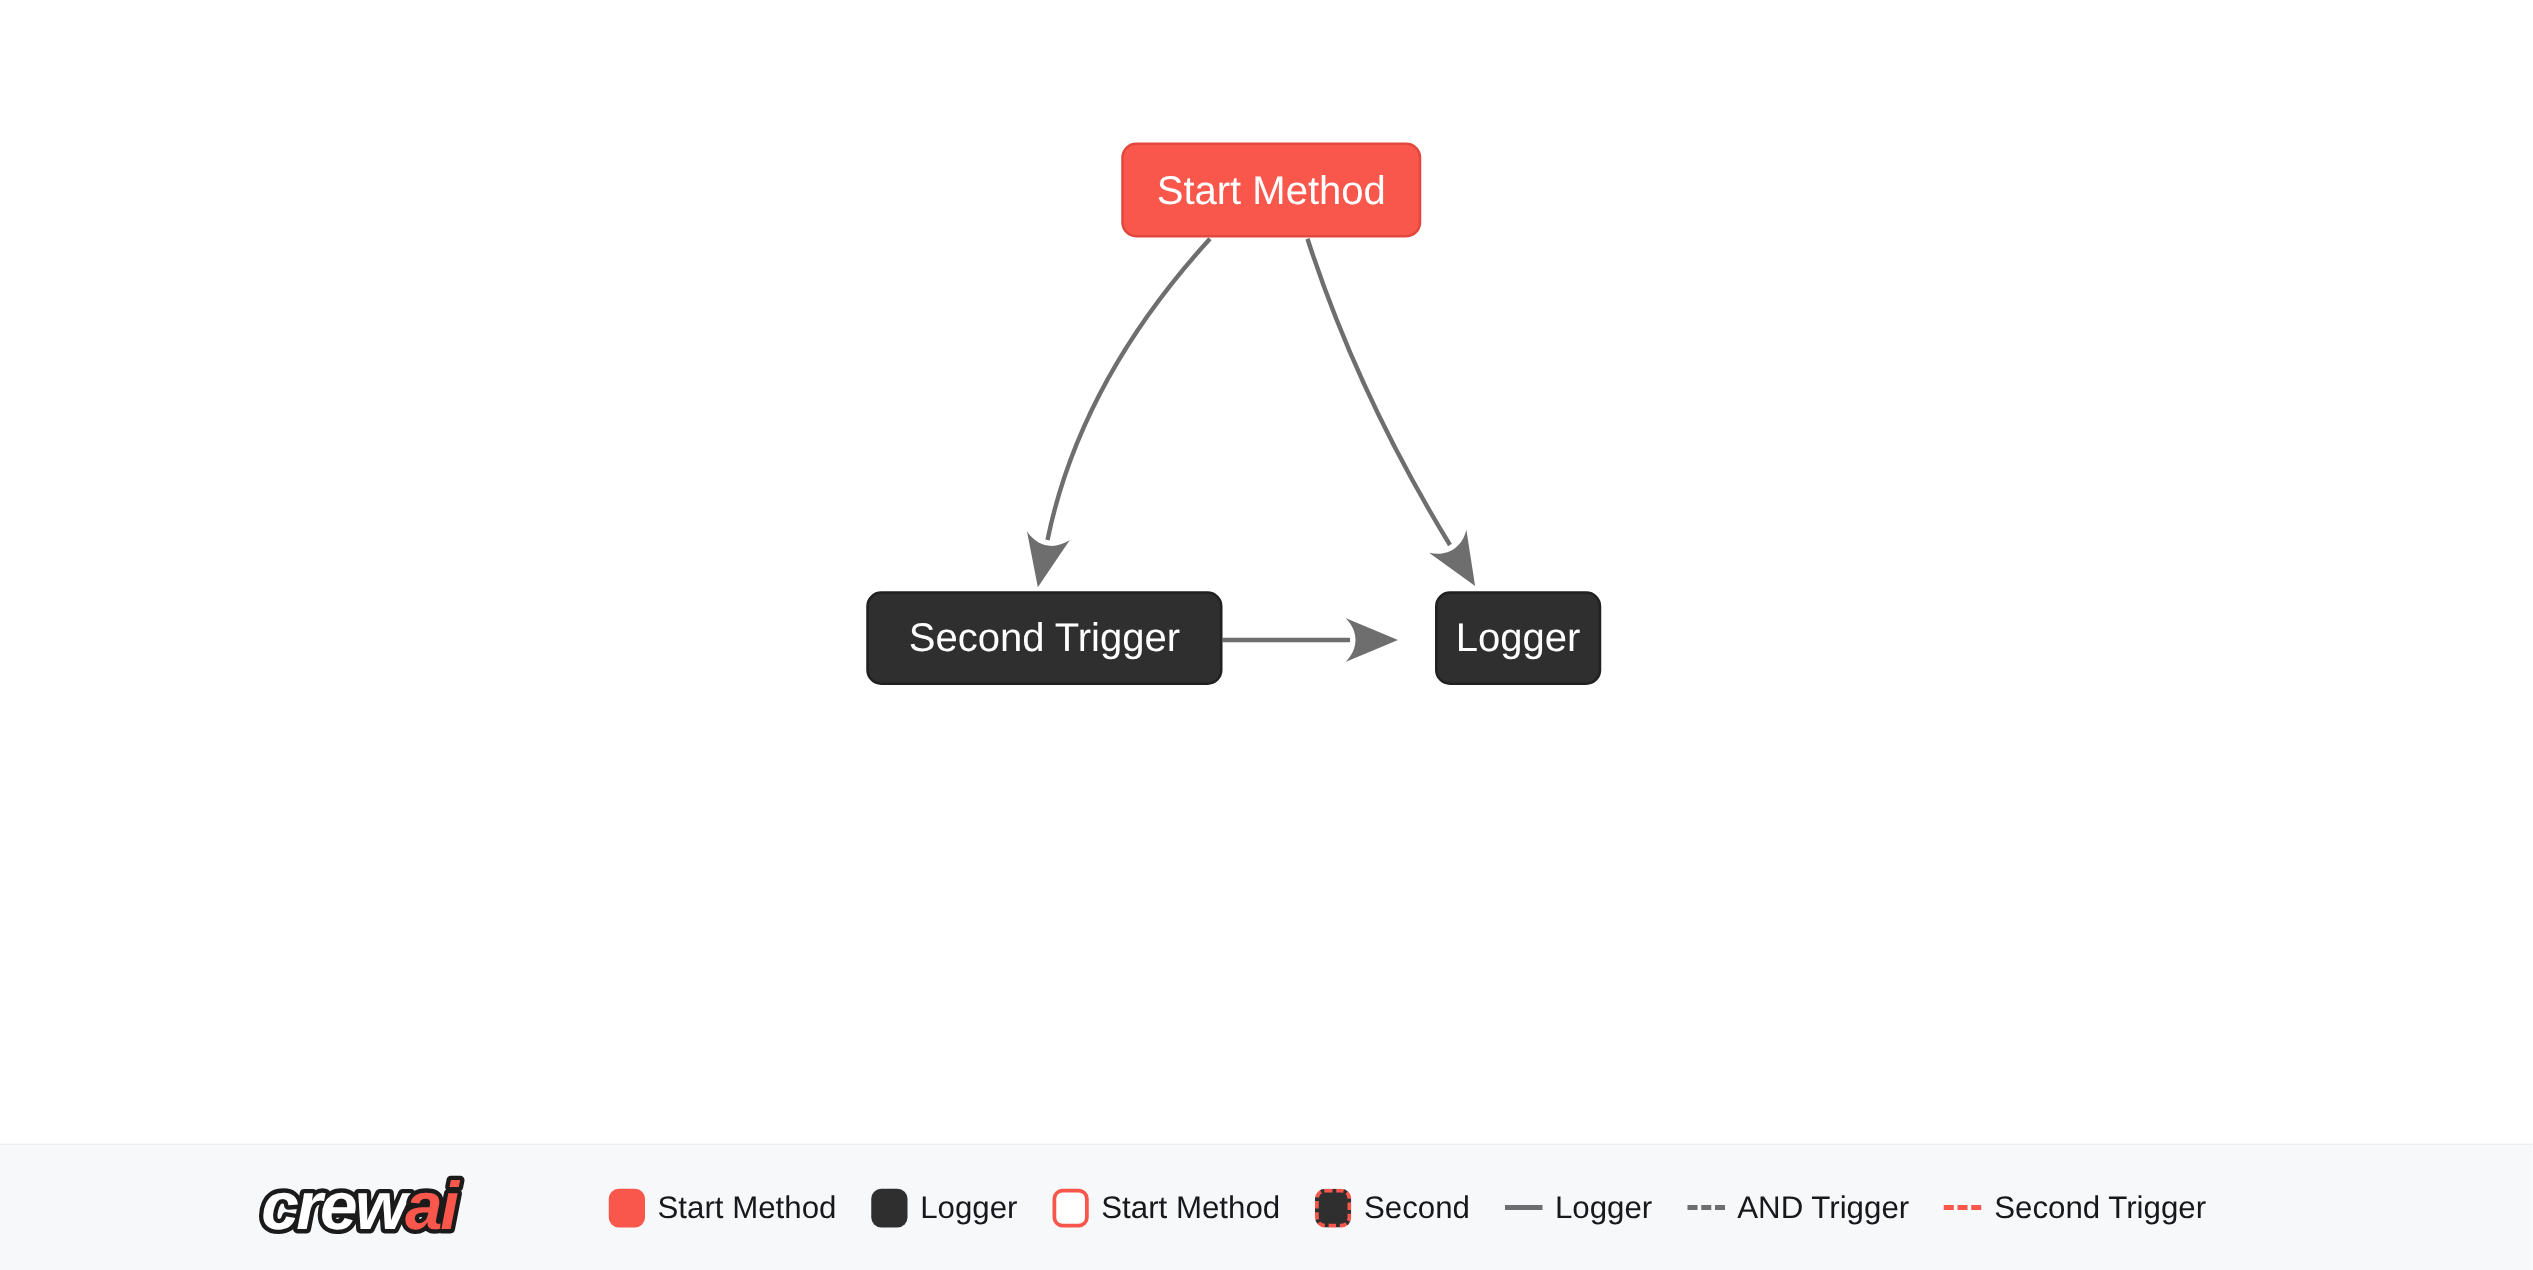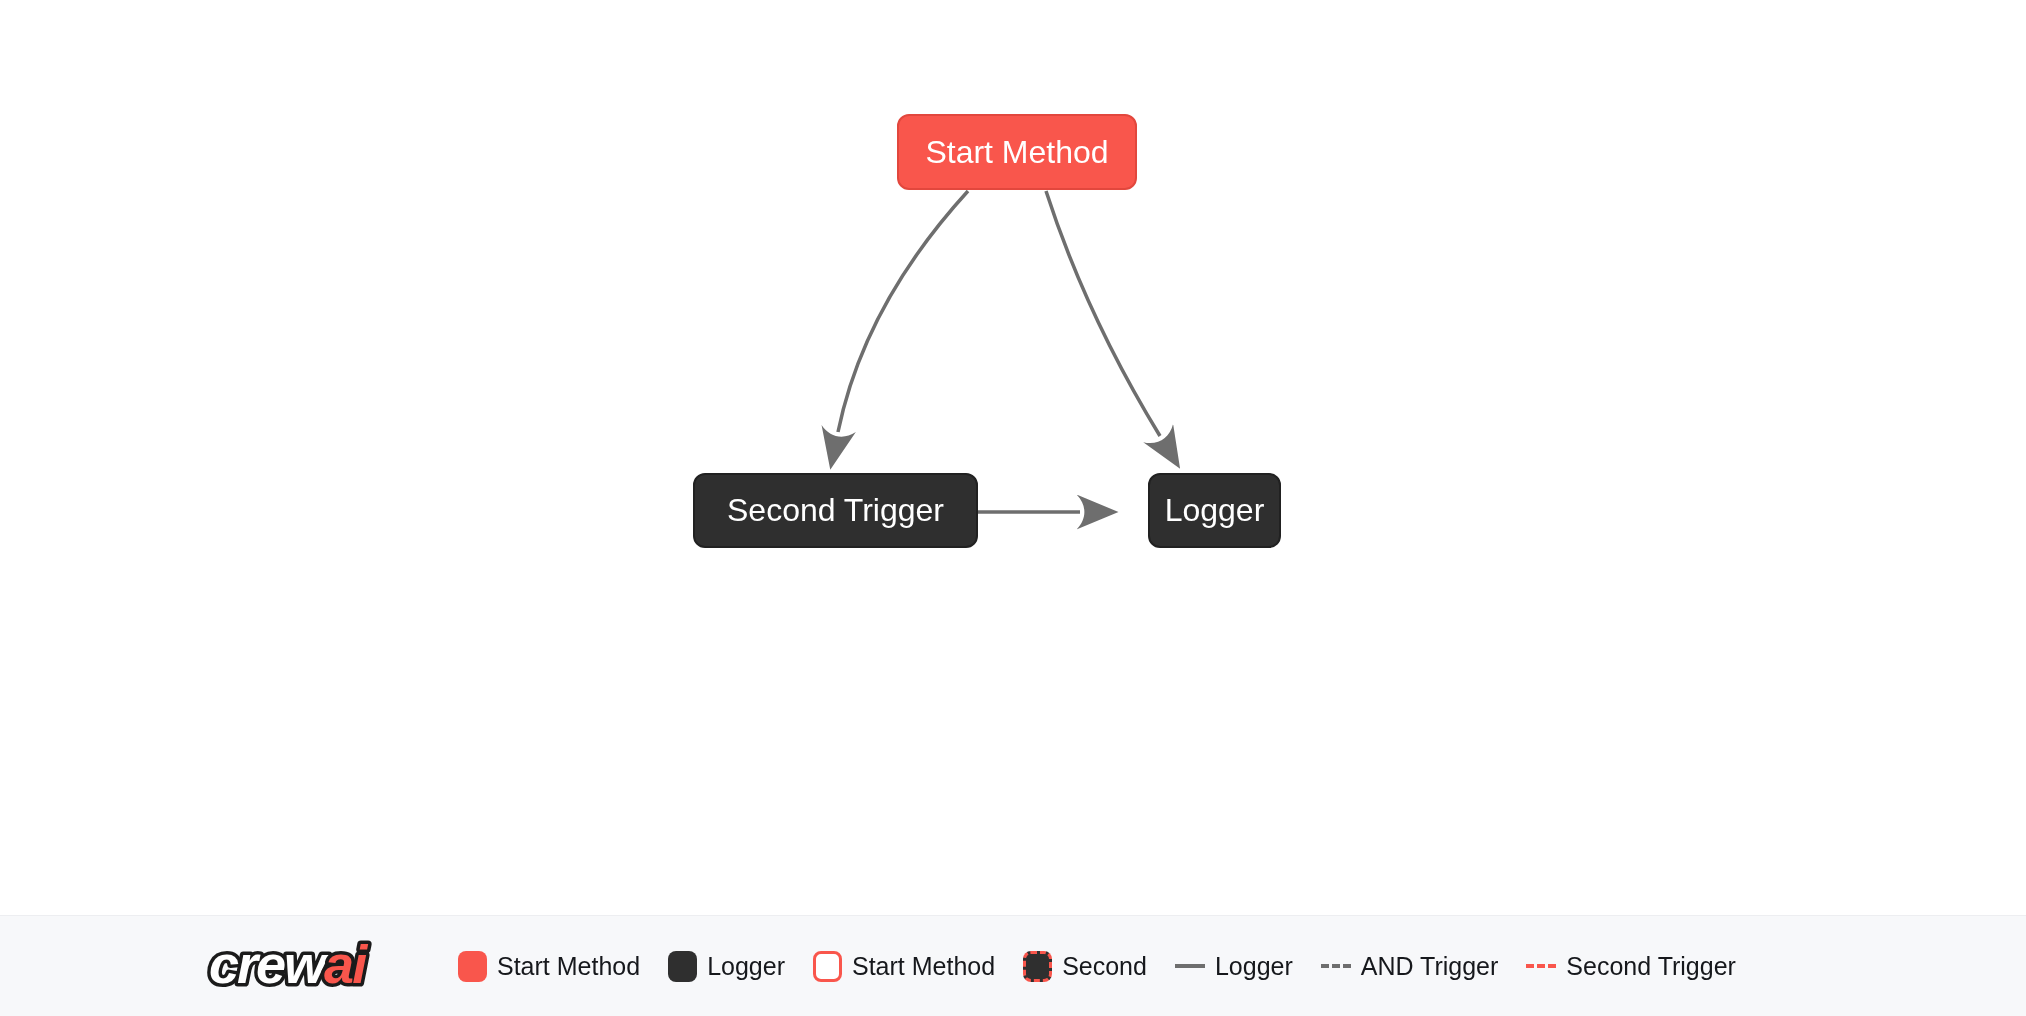--- a/index.html
+++ b/index.html
@@ -67,20 +67,21 @@
   
   .legend-bar{
     position:absolute;
     left:0;bottom:0;
     width:100%;height:101px;
     background:var(--legend-bg);
     border-top:1px solid var(--legend-border);
     display:flex;
     align-items:center;
     padding-left:205px;
+    gap:29px;
   }
   .brand-logo{
     flex:0 0 auto;
     margin-right:33px;
   }
   .legend-items{
     display:flex;
     align-items:center;
     gap:28px;
     font-size:25px;

